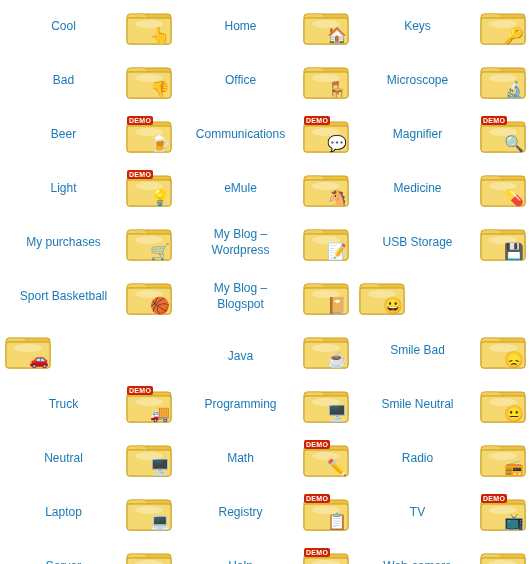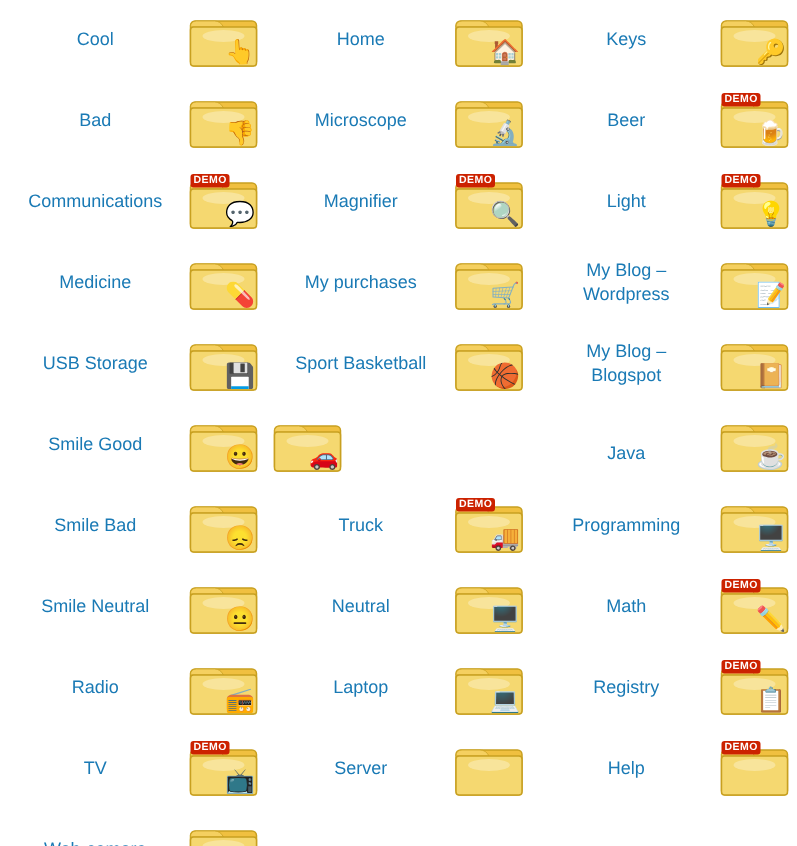--- a/index.html
+++ b/index.html
@@ -125,20 +125,35 @@
 
       <path d="M2,12 Q2,8 6,8 L18,8 Q22,8 24,12 Z" fill="#f5d060" stroke="#c8a020" stroke-width="0.5"></path>
 
       <rect x="2" y="12" width="44" height="26" rx="2" ry="2" fill="#f5d870" stroke="#c8a020" stroke-width="1"></rect>
 
       <ellipse cx="24" cy="18" rx="14" ry="4" fill="rgba(255,255,255,0.3)"></ellipse>
     </svg>
   <div class="icon-overlay">👎</div></div>
     </div>
     <div class="item">
+      <span class="item-label" style="white-space: pre-line;">Office</span>
+      <div class="folder-wrap">
+    <svg class="folder-svg" viewBox="0 0 48 42" xmlns="http://www.w3.org/2000/svg">
+
+      <rect x="2" y="8" width="44" height="30" rx="3" ry="3" fill="#f0c040" stroke="#c8a020" stroke-width="1"></rect>
+
+      <path d="M2,12 Q2,8 6,8 L18,8 Q22,8 24,12 Z" fill="#f5d060" stroke="#c8a020" stroke-width="0.5"></path>
+
+      <rect x="2" y="12" width="44" height="26" rx="2" ry="2" fill="#f5d870" stroke="#c8a020" stroke-width="1"></rect>
+
+      <ellipse cx="24" cy="18" rx="14" ry="4" fill="rgba(255,255,255,0.3)"></ellipse>
+    </svg>
+  <div class="icon-overlay">🪑</div></div>
+    </div>
+    <div class="item">
       <span class="item-label" style="white-space: pre-line;">Microscope</span>
       <div class="folder-wrap">
     <svg class="folder-svg" viewBox="0 0 48 42" xmlns="http://www.w3.org/2000/svg">
 
       <rect x="2" y="8" width="44" height="30" rx="3" ry="3" fill="#f0c040" stroke="#c8a020" stroke-width="1"></rect>
 
       <path d="M2,12 Q2,8 6,8 L18,8 Q22,8 24,12 Z" fill="#f5d060" stroke="#c8a020" stroke-width="0.5"></path>
 
       <rect x="2" y="12" width="44" height="26" rx="2" ry="2" fill="#f5d870" stroke="#c8a020" stroke-width="1"></rect>
 
@@ -198,20 +213,35 @@
 
       <rect x="2" y="8" width="44" height="30" rx="3" ry="3" fill="#f0c040" stroke="#c8a020" stroke-width="1"></rect>
 
       <path d="M2,12 Q2,8 6,8 L18,8 Q22,8 24,12 Z" fill="#f5d060" stroke="#c8a020" stroke-width="0.5"></path>
 
       <rect x="2" y="12" width="44" height="26" rx="2" ry="2" fill="#f5d870" stroke="#c8a020" stroke-width="1"></rect>
 
       <ellipse cx="24" cy="18" rx="14" ry="4" fill="rgba(255,255,255,0.3)"></ellipse>
     </svg>
   <div class="demo-badge">DEMO</div><div class="icon-overlay">💡</div></div>
+    </div>
+    <div class="item">
+      <span class="item-label" style="white-space: pre-line;">eMule</span>
+      <div class="folder-wrap">
+    <svg class="folder-svg" viewBox="0 0 48 42" xmlns="http://www.w3.org/2000/svg">
+
+      <rect x="2" y="8" width="44" height="30" rx="3" ry="3" fill="#f0c040" stroke="#c8a020" stroke-width="1"></rect>
+
+      <path d="M2,12 Q2,8 6,8 L18,8 Q22,8 24,12 Z" fill="#f5d060" stroke="#c8a020" stroke-width="0.5"></path>
+
+      <rect x="2" y="12" width="44" height="26" rx="2" ry="2" fill="#f5d870" stroke="#c8a020" stroke-width="1"></rect>
+
+      <ellipse cx="24" cy="18" rx="14" ry="4" fill="rgba(255,255,255,0.3)"></ellipse>
+    </svg>
+  <div class="icon-overlay">🐴</div></div>
     </div>
     <div class="item">
       <span class="item-label" style="white-space: pre-line;">Medicine</span>
       <div class="folder-wrap">
     <svg class="folder-svg" viewBox="0 0 48 42" xmlns="http://www.w3.org/2000/svg">
 
       <rect x="2" y="8" width="44" height="30" rx="3" ry="3" fill="#f0c040" stroke="#c8a020" stroke-width="1"></rect>
 
       <path d="M2,12 Q2,8 6,8 L18,8 Q22,8 24,12 Z" fill="#f5d060" stroke="#c8a020" stroke-width="0.5"></path>
 
@@ -292,21 +322,20 @@
 
       <path d="M2,12 Q2,8 6,8 L18,8 Q22,8 24,12 Z" fill="#f5d060" stroke="#c8a020" stroke-width="0.5"></path>
 
       <rect x="2" y="12" width="44" height="26" rx="2" ry="2" fill="#f5d870" stroke="#c8a020" stroke-width="1"></rect>
 
       <ellipse cx="24" cy="18" rx="14" ry="4" fill="rgba(255,255,255,0.3)"></ellipse>
     </svg>
   <div class="icon-overlay">📔</div></div>
     </div>
     <div class="item">
-      <span class="item-label" style="white-space: pre-line;">Smile Good</span>
       <div class="folder-wrap">
     <svg class="folder-svg" viewBox="0 0 48 42" xmlns="http://www.w3.org/2000/svg">
 
       <rect x="2" y="8" width="44" height="30" rx="3" ry="3" fill="#f0c040" stroke="#c8a020" stroke-width="1"></rect>
 
       <path d="M2,12 Q2,8 6,8 L18,8 Q22,8 24,12 Z" fill="#f5d060" stroke="#c8a020" stroke-width="0.5"></path>
 
       <rect x="2" y="12" width="44" height="26" rx="2" ry="2" fill="#f5d870" stroke="#c8a020" stroke-width="1"></rect>
 
       <ellipse cx="24" cy="18" rx="14" ry="4" fill="rgba(255,255,255,0.3)"></ellipse>

